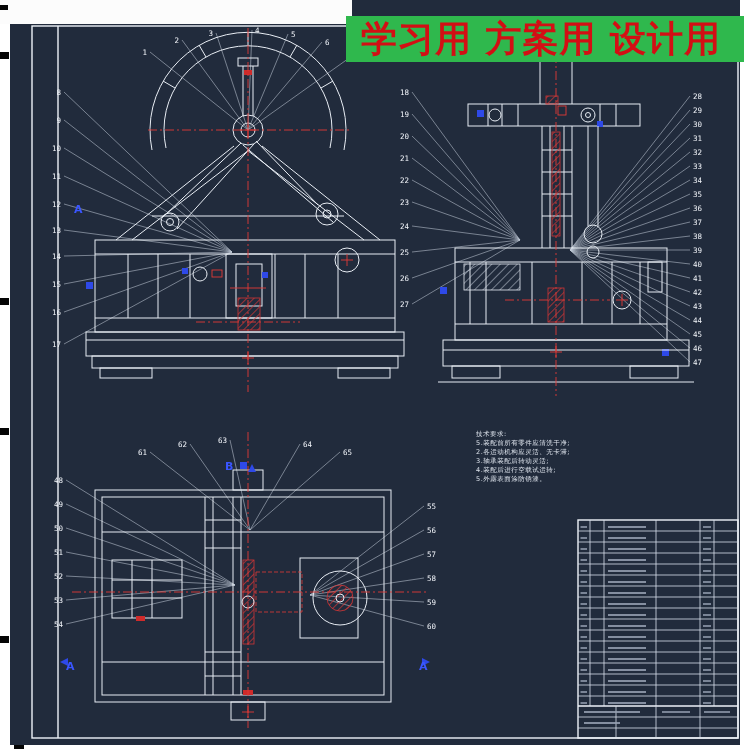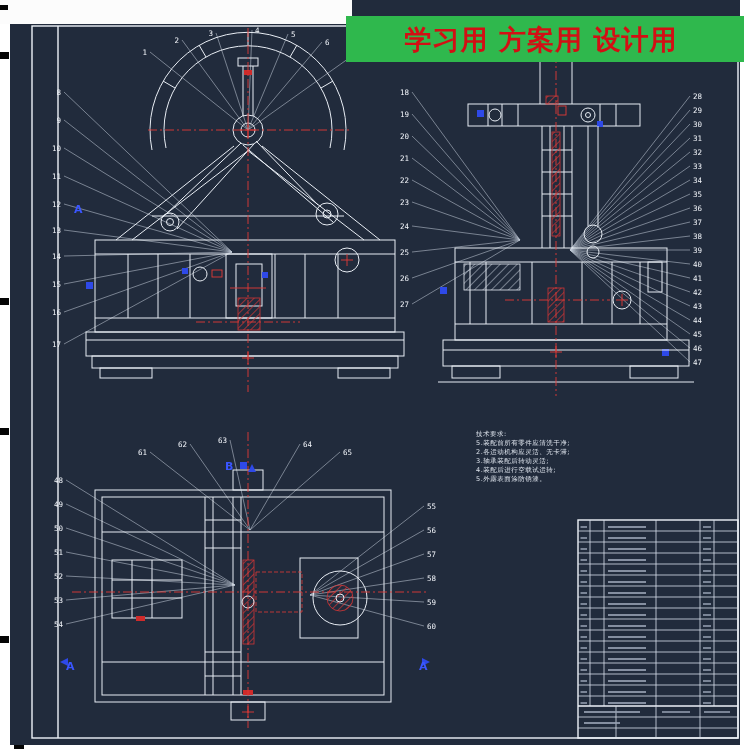--- a/index.html
+++ b/index.html
@@ -3,21 +3,21 @@
 <meta charset="utf-8">
 <style>
   html,body{margin:0;padding:0}
   body{width:750px;height:750px;position:relative;background:#ffffff;overflow:hidden;
        font-family:"DejaVu Sans",sans-serif}
   .canvas{position:absolute;left:10px;top:0;width:730px;height:745px;background:#212b3c}
   .overlay{position:absolute;left:0;top:0;width:750px;height:750px;pointer-events:none}
   .topstrip{position:absolute;left:0;top:0;width:352px;height:24px;background:#fcfcfc}
   .banner{position:absolute;left:346px;top:16px;width:398px;height:46px;background:#2fb84d;
           display:flex;align-items:center;justify-content:center;white-space:pre;
-          font-weight:bold;font-size:27px;line-height:1;letter-spacing:1px}
+          font-weight:bold;font-size:36px;line-height:1;letter-spacing:1px}
   .banner .red{color:#d30f14;margin-right:8px}
   .banner .blue{color:#3847d9}
   .notes{position:absolute;left:476px;top:430px;width:156px;color:#dde3ec;
          font-size:6.5px;line-height:9px;letter-spacing:.5px}
   .notes div{white-space:nowrap;overflow:hidden}
   .mark{position:absolute;background:#050505}
   
   .w{stroke:#e8edf4;stroke-width:1;fill:none}
   .wh{stroke:#e8edf4;stroke-width:.8;fill:url(#whitehatch)}
   .gridb{stroke:#eef2f8;stroke-width:1.4;fill:none}

